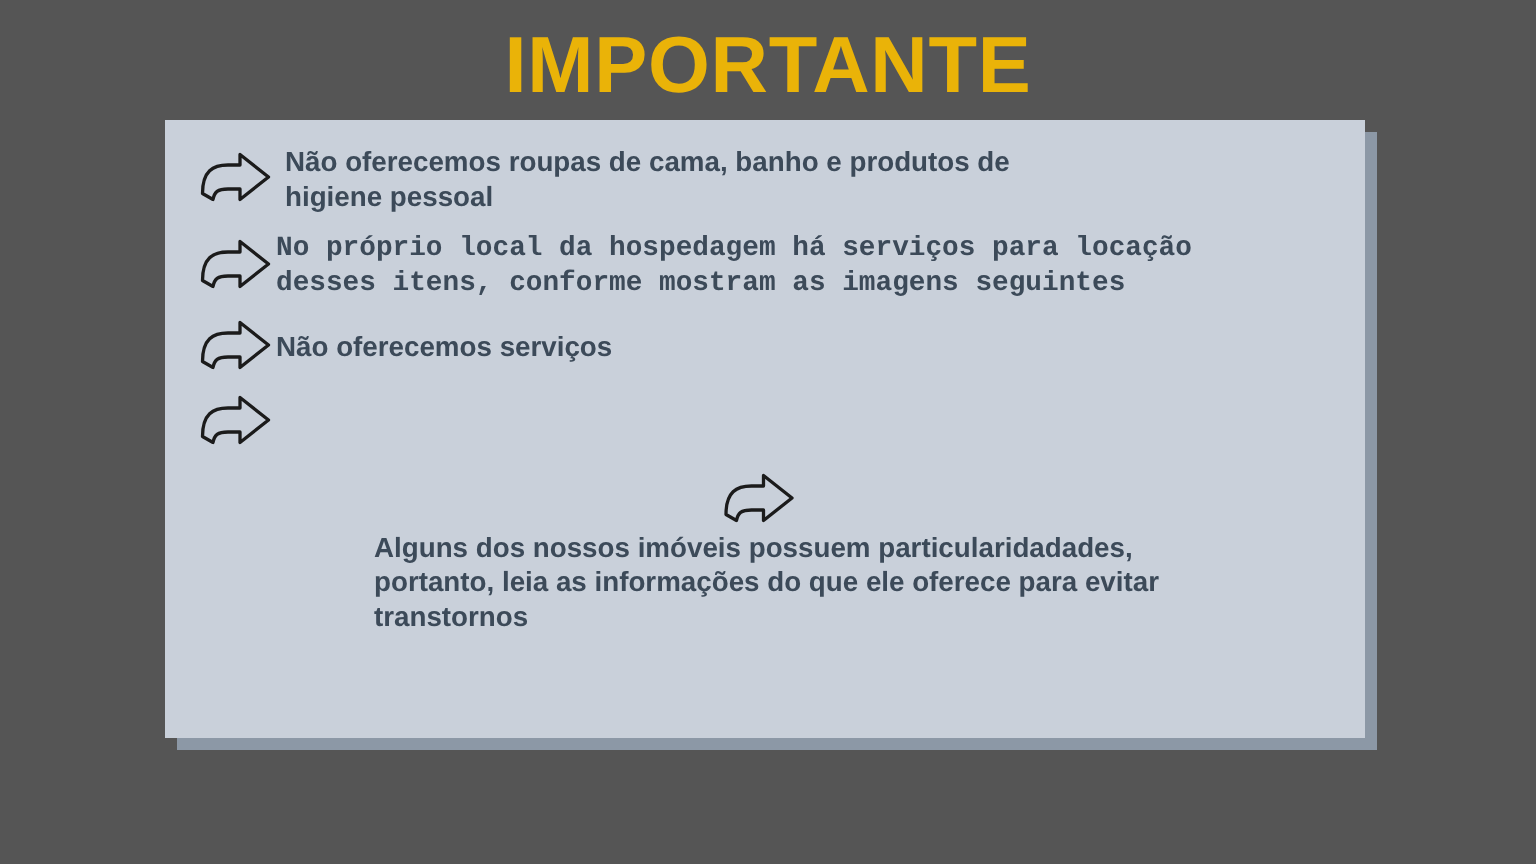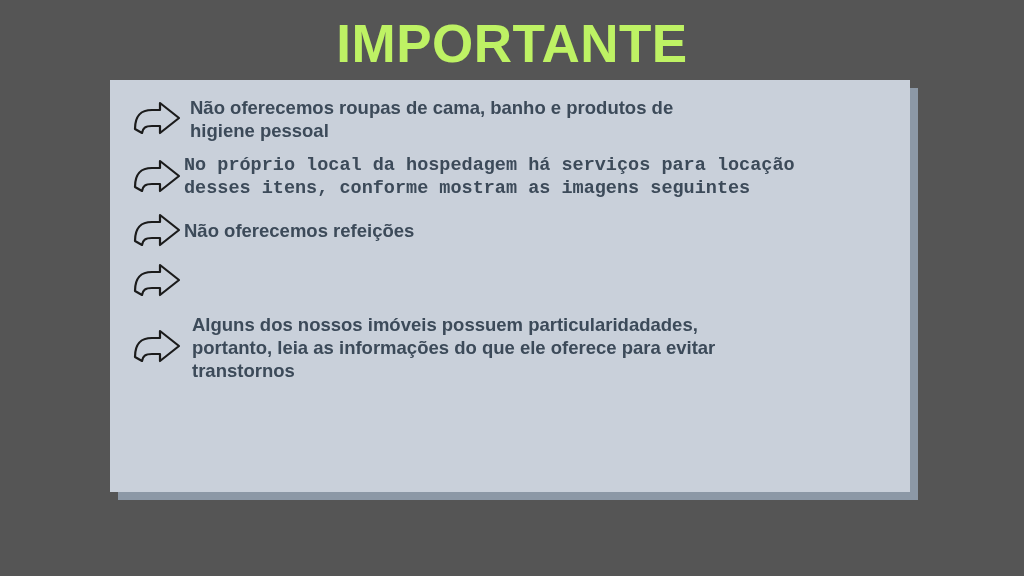--- a/index.html
+++ b/index.html
@@ -23,21 +23,21 @@
     background: #555555;
   }
 
   
   #title {
     position: absolute;
     left: 0;
     top: 16px;
     width: 1024px;
     text-align: center;
-    color: #bef264;
+    color: #eab308;
     font-size: 53px;
     font-weight: bold;
     letter-spacing: 0.5px;
     line-height: 1.05;
     font-family: "Liberation Sans", sans-serif;
     white-space: nowrap;
   }
 
   
   #panel-shadow {
@@ -74,21 +74,21 @@
 
   .bullet {
     display: flex;
     align-items: center;
     margin-bottom: 14px;
   }
   .bullet.b1 { margin-bottom: 12px; }
   .bullet.b2 { margin-bottom: 10px; }
   .bullet.b3 { margin-bottom: 10px; }
   .bullet.b4 { margin-bottom: 12px; }
-  .bullet.b5 { margin-bottom: 0; }
+  .bullet.b5 { margin-bottom: 0; flex-direction: column; }
 
   .arrow-icon {
     flex: 0 0 auto;
     width: 50px;
     height: 40px;
     margin-right: 2px;
   }
   .arrow-icon svg { display: block; }
 
   .bullet-text {
@@ -136,21 +136,21 @@
       <span class="bullet-text">No próprio local da hospedagem há serviços para locação
 desses itens, conforme mostram as imagens seguintes</span>
     </div>
 
     <div class="bullet b3">
       <span class="arrow-icon">
         <svg viewBox="0 0 50 40" width="50" height="40" xmlns="http://www.w3.org/2000/svg">
           <path d="M3 30 C3 15, 10 11, 20 11 L28 11 L28 4 L47 19 L28 34 L28 27 L20 27 C13 27, 11 29, 10 34 Z" fill="none" stroke="#1b1b1b" stroke-width="2.2" stroke-linejoin="round"></path>
         </svg>
       </span>
-      <span class="bullet-text">Não oferecemos refeições</span>
+      <span class="bullet-text">Não oferecemos serviços</span>
     </div>
 
     <div class="bullet b4">
       <span class="arrow-icon">
         <svg viewBox="0 0 50 40" width="50" height="40" xmlns="http://www.w3.org/2000/svg">
           <path d="M3 30 C3 15, 10 11, 20 11 L28 11 L28 4 L47 19 L28 34 L28 27 L20 27 C13 27, 11 29, 10 34 Z" fill="none" stroke="#1b1b1b" stroke-width="2.2" stroke-linejoin="round"></path>
         </svg>
       </span>
     </div>
 

